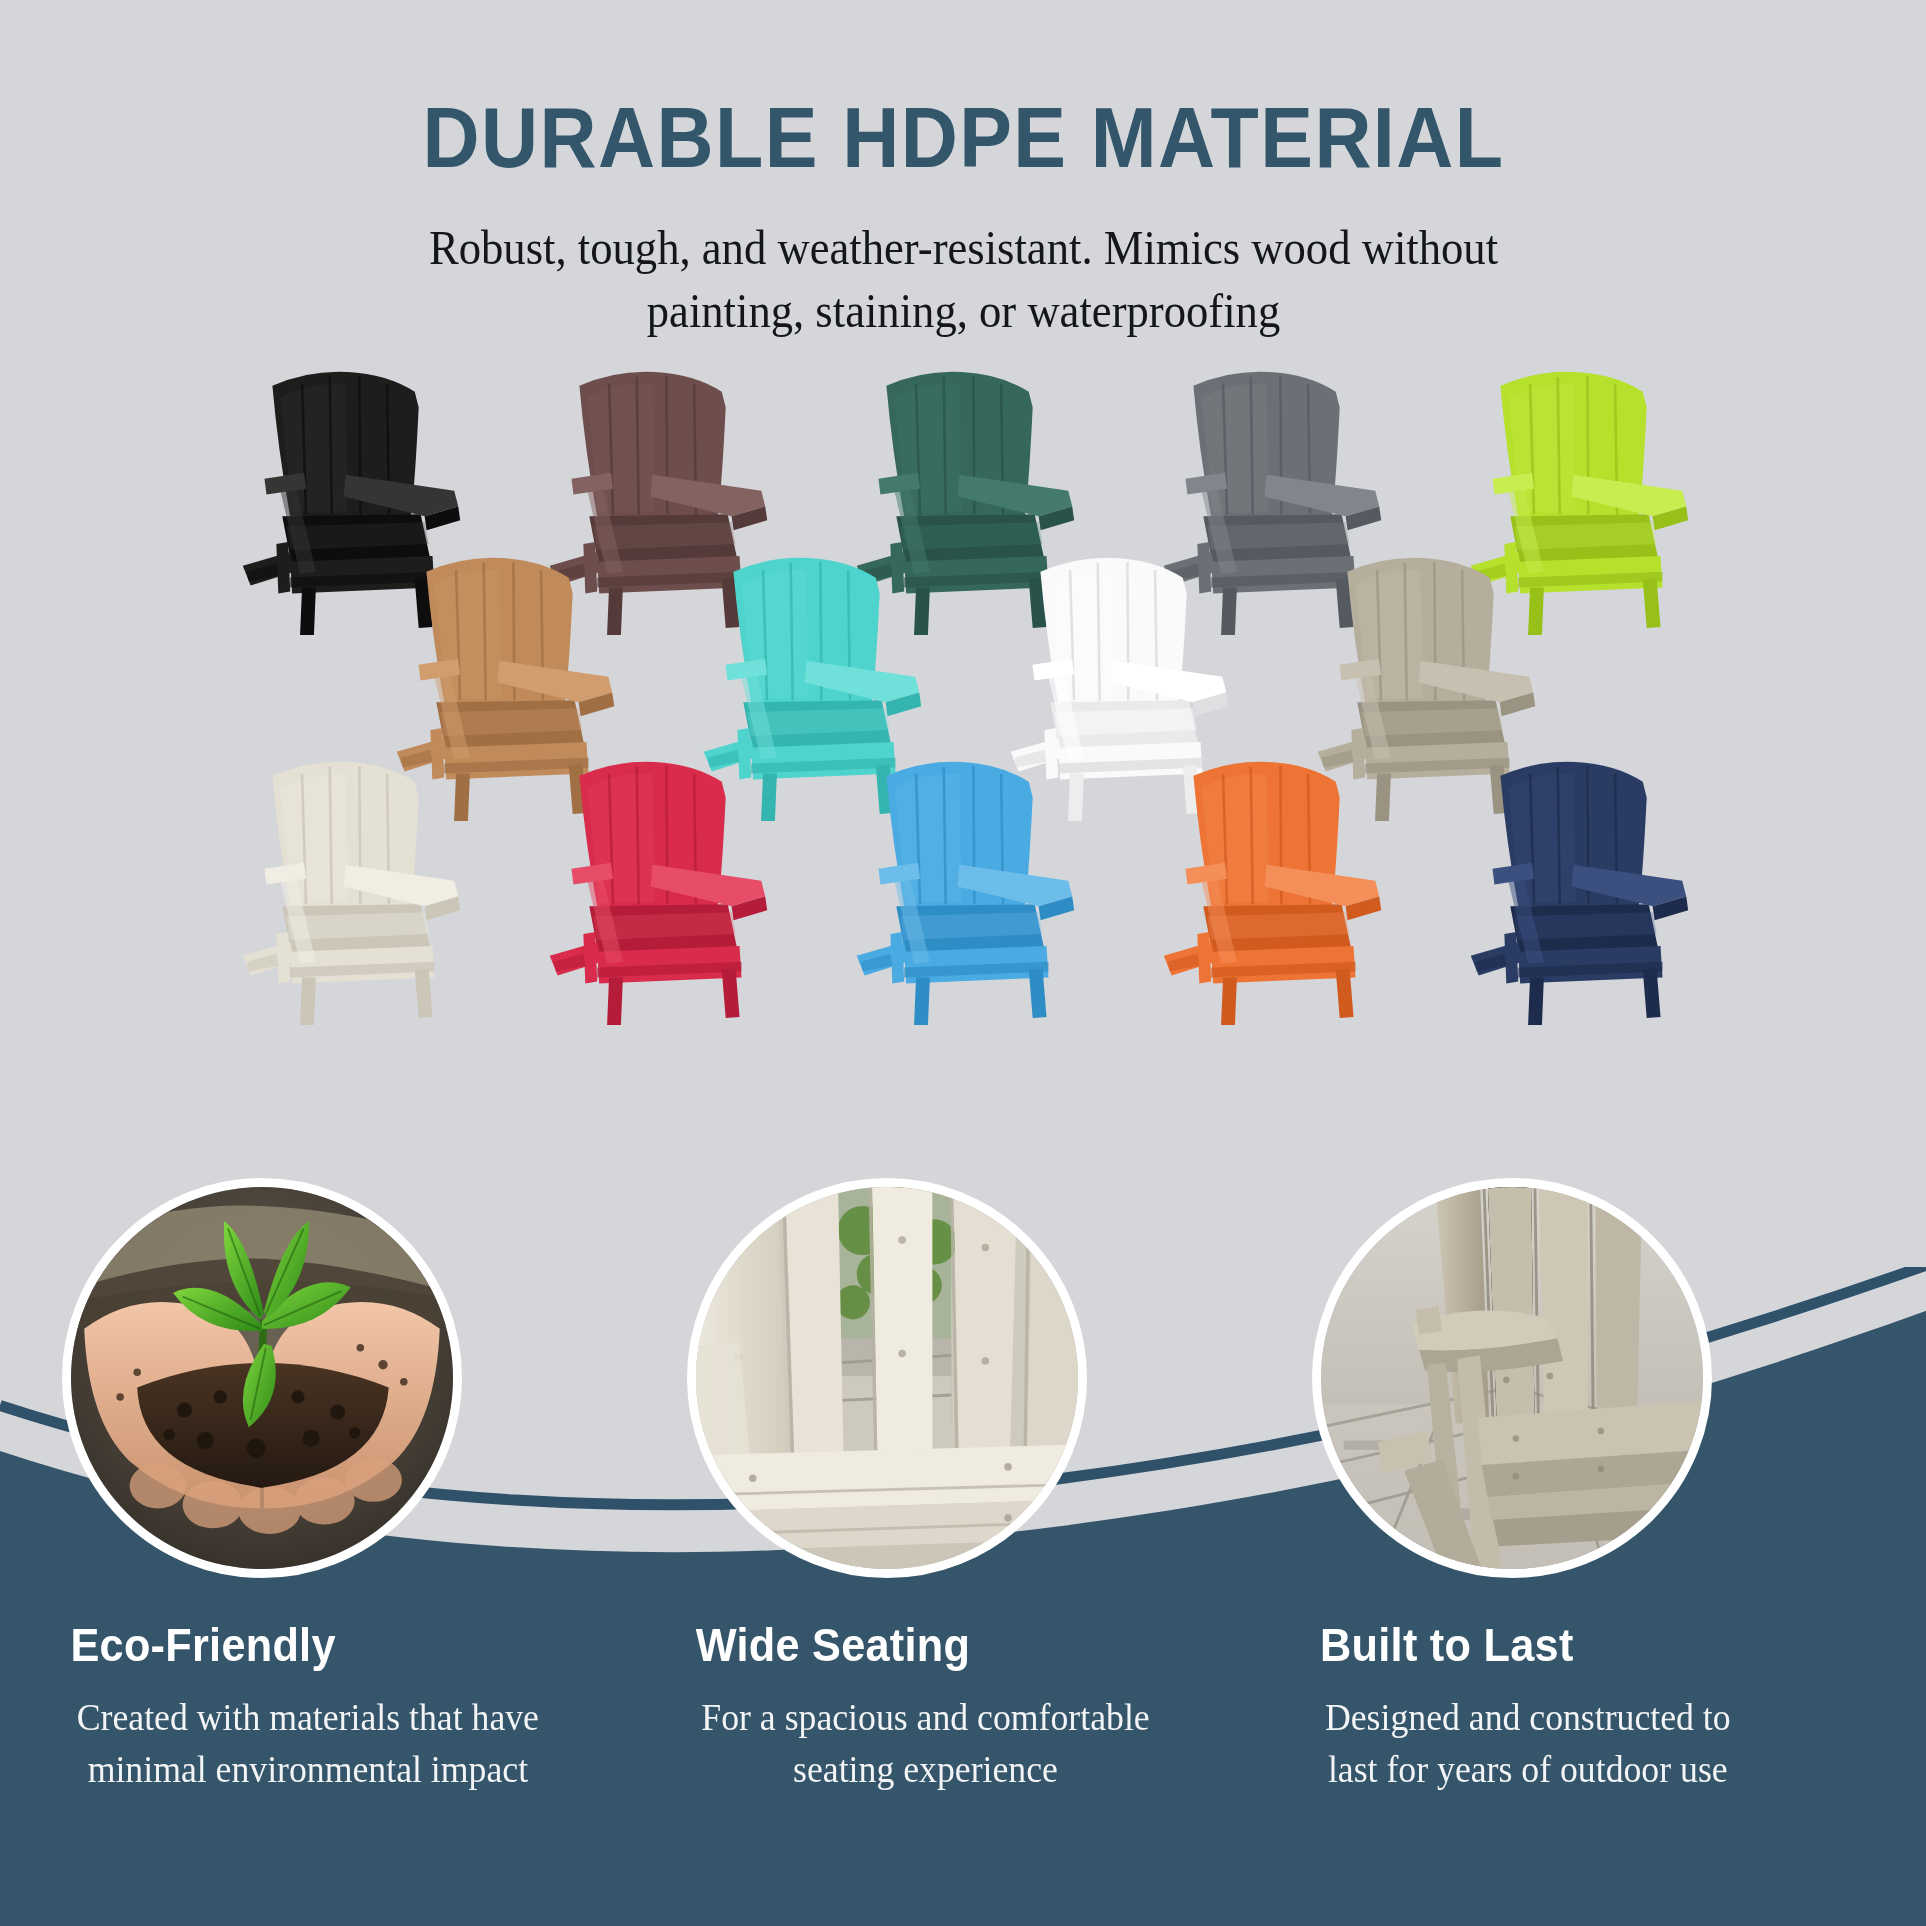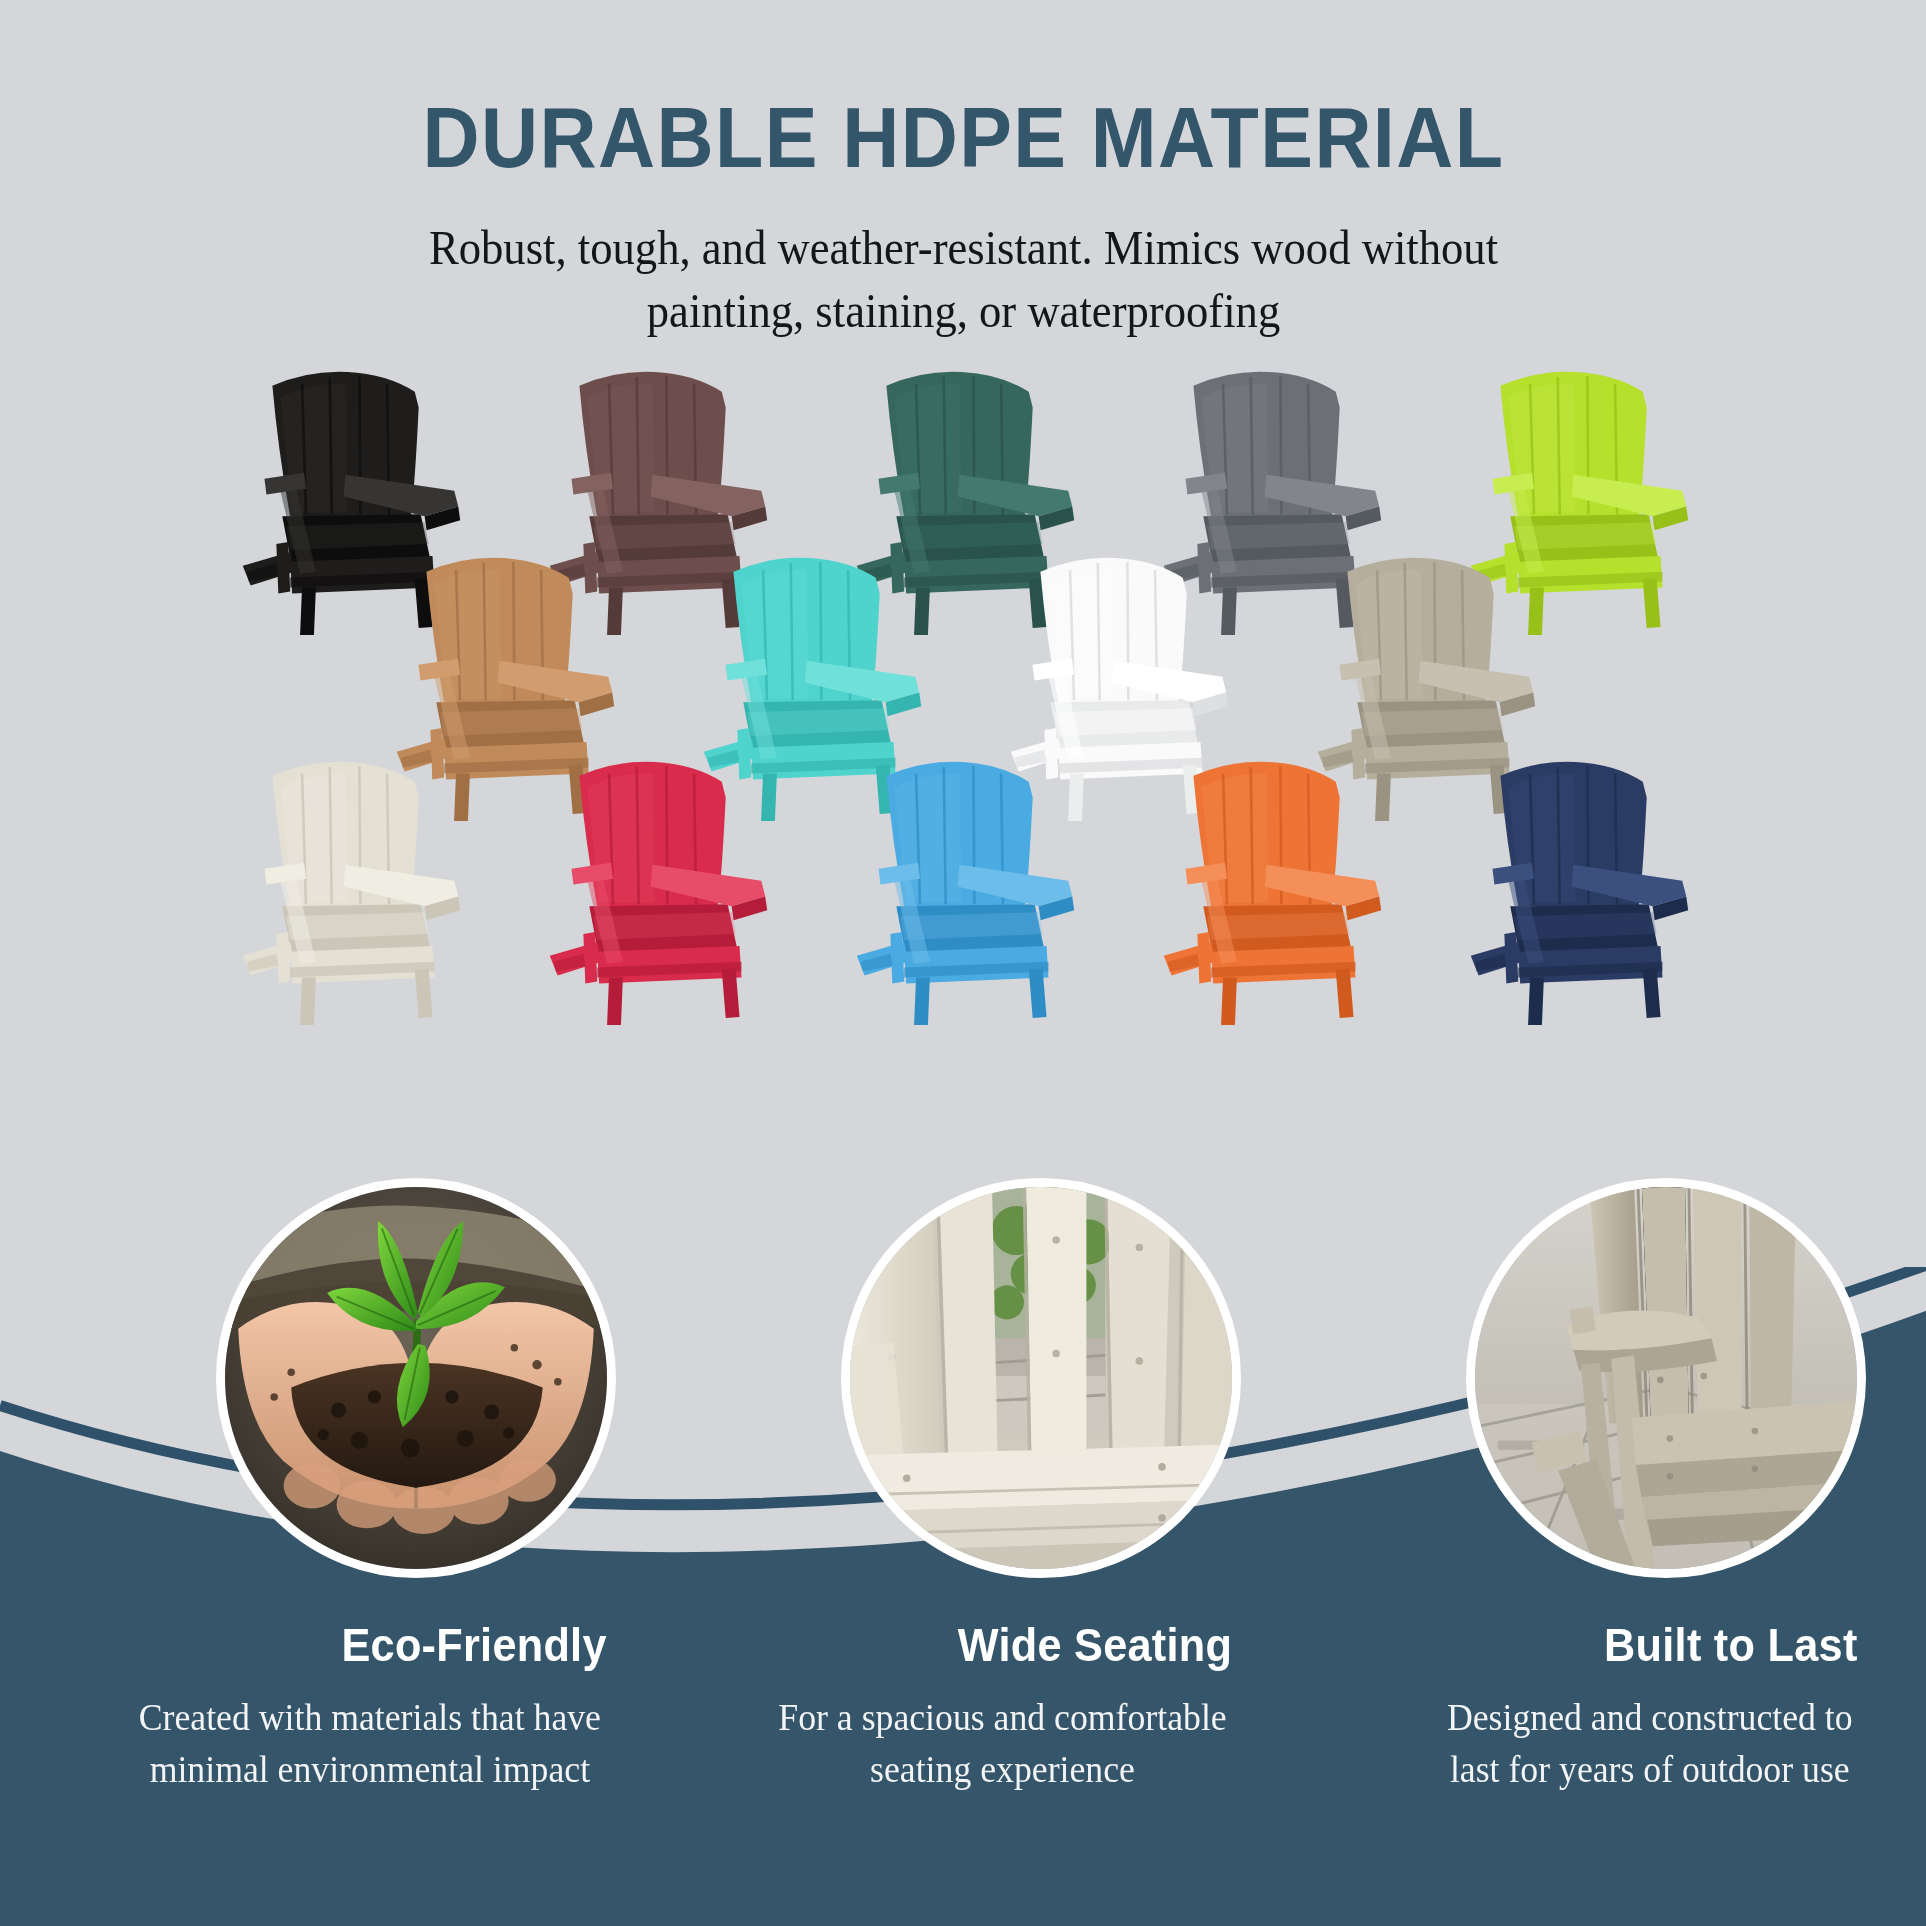--- a/index.html
+++ b/index.html
@@ -96,21 +96,21 @@
     height: 748px;
     z-index: 7;
     display: flex;
     justify-content: center;
     gap: 71px;
   }
   .feature {
     width: 554px;
     display: flex;
     flex-direction: column;
-    align-items: flex-end;
+    align-items: flex-start;
   }
   .photo {
     width: 400px;
     height: 400px;
     border-radius: 50%;
     border: 9px solid #ffffff;
     overflow: hidden;
     position: relative;
     background: #b9bcc1;
     flex: 0 0 auto;

